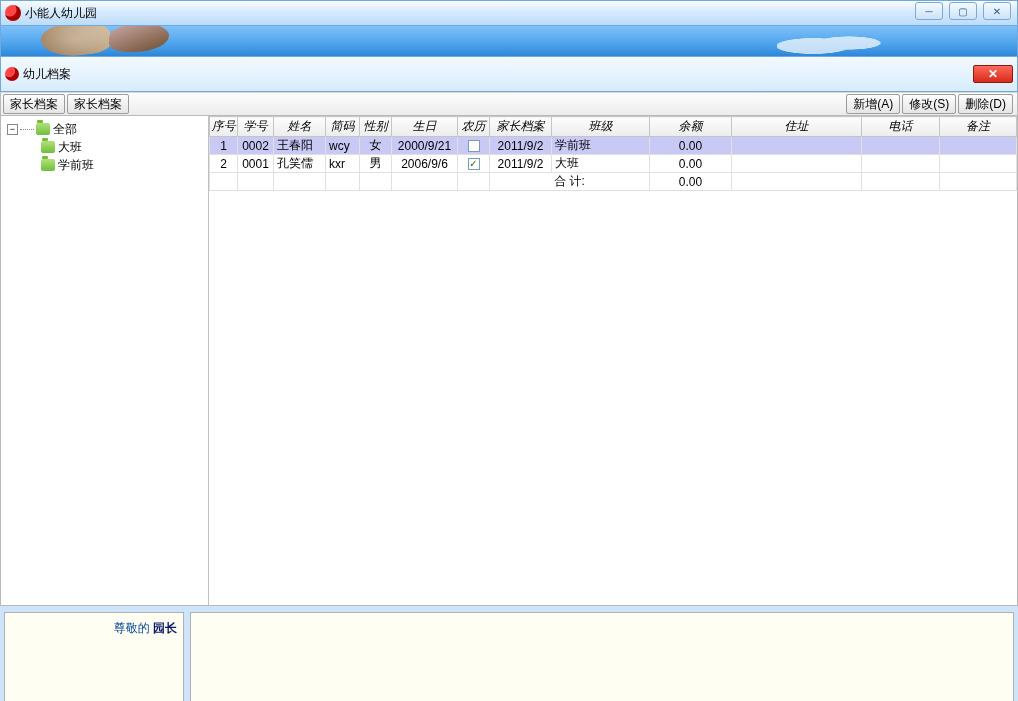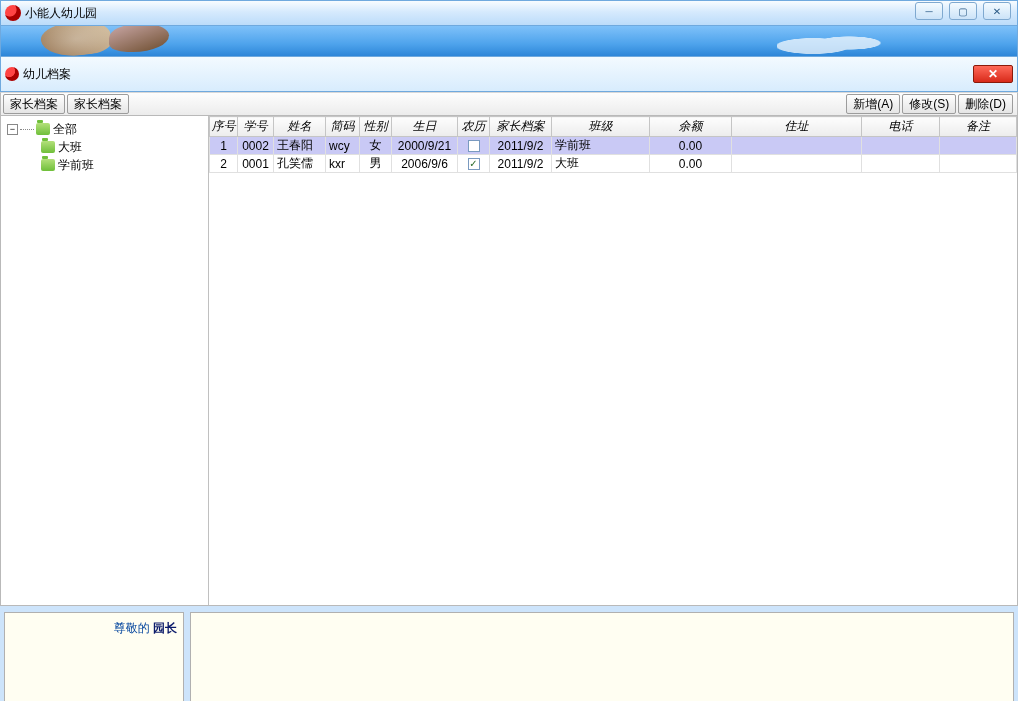--- a/index.html
+++ b/index.html
@@ -237,20 +237,34 @@
           <td class="ac">男</td>
           <td class="ar">2006/9/6</td>
           <td class="ac"><span class="chk on"></span></td>
           <td class="ar">2011/9/2</td>
           <td>大班</td>
           <td class="ar">0.00</td>
           <td></td>
           <td></td>
           <td></td>
         </tr>
+        <tr>
+          <td></td>
+            <td></td>
+            <td></td>
+            <td></td>
+            <td></td>
+            <td></td>
+            <td></td>
+          <td class="ac" colspan="2">合  计:</td>
+          <td class="ar">0.00</td>
+          <td></td>
+            <td></td>
+            <td></td>
+        </tr>
       </tbody>
     </table>
   </div>
 </div>
 
 <div class="gap"></div>
 
 <div class="footer-wrap">
   <div class="footer-left">
     <div class="l1">

